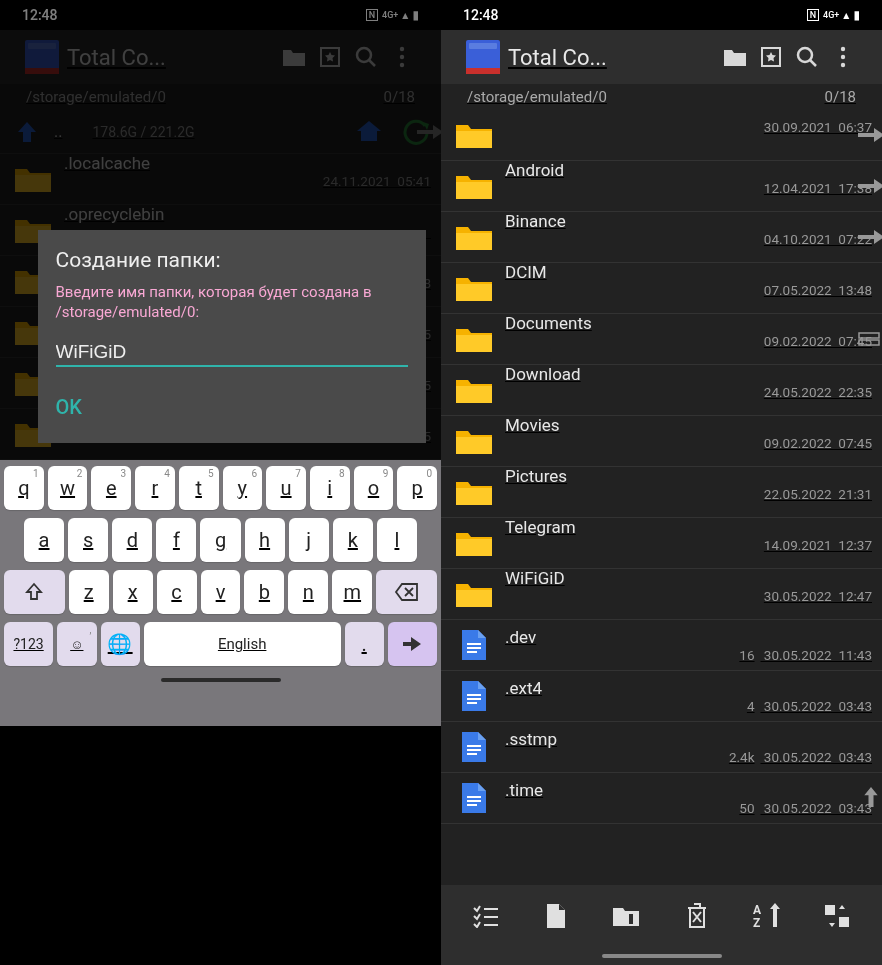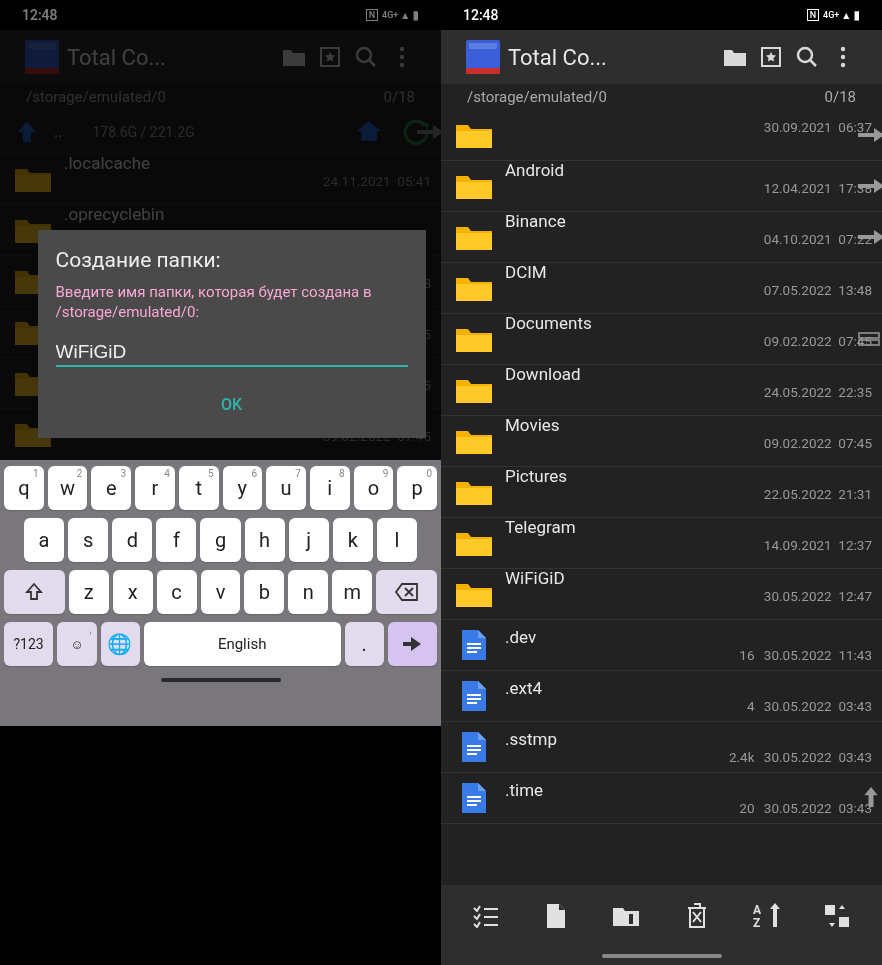--- a/index.html
+++ b/index.html
@@ -1,17 +1,17 @@
 <!DOCTYPE html>
 <html><head>
 <meta charset="utf-8">
 <style>
   * { box-sizing: border-box; margin: 0; padding: 0; }
   body { font-family: Roboto, Arial, sans-serif; background: #fff; width: 882px; height: 965px; display: flex; overflow: hidden; }
-  .phone { position: relative; background: #000; display: flex; flex-direction: column; }
+  .phone { position: relative; background: #000; display: flex; flex-direction: column; text-decoration: underline; }
   .phone.left { width: 441px; }
   .phone.right { width: 441px; }
   .status-bar { height: 30px; display: flex; justify-content: space-between; align-items: center; padding: 0 22px; color: #fff; font-size: 14px; font-weight: 500; }
   .status-icons { display: flex; gap: 4px; align-items: center; font-size: 12px; }
   .app-header { height: 54px; display: flex; align-items: center; padding: 0 25px; background: #2e2e2e; gap: 8px; }
   .app-icon { width: 34px; height: 34px; background: #3a5fd8; border-radius: 2px; position: relative; }
   .app-icon::before { content: ""; position: absolute; bottom: 0; left: 0; right: 0; height: 6px; background: #c9302c; }
   .app-icon::after { content: ""; position: absolute; top: 3px; left: 3px; right: 3px; height: 6px; background: #5a7de0; border-radius: 1px; }
   .app-title { color: #e8e8e8; font-size: 22px; flex: 1; }
   .header-icon { width: 28px; height: 28px; color: #e0e0e0; display: flex; align-items: center; justify-content: center; font-size: 20px; cursor: pointer; }
@@ -35,21 +35,21 @@
   .side-box { position: absolute; right: 2px; width: 22px; height: 14px; }
   .bottom-toolbar { height: 62px; background: #2e2e2e; display: flex; align-items: center; justify-content: space-around; padding: 0 10px; }
   .tb-icon { color: #e0e0e0; width: 30px; height: 30px; display: flex; align-items: center; justify-content: center; }
   .dimmed { filter: brightness(0.55); }
   .overlay { position: absolute; inset: 0; background: rgba(0,0,0,0.5); display: flex; align-items: flex-start; justify-content: center; padding-top: 230px; padding-left: 22px; }
   .dialog { width: 388px; background: #4a4a4a; padding: 18px; }
   .dialog-title { color: #eee; font-size: 21px; margin-bottom: 10px; }
   .dialog-text { color: #f9a8d4; font-size: 15px; line-height: 1.35; margin-bottom: 18px; }
   .dialog-input-wrap { border-bottom: 2px solid #2fb4ab; padding-bottom: 2px; margin-bottom: 22px; }
   .dialog-input { background: transparent; border: none; color: #eee; font-size: 19px; width: 100%; outline: none; }
-  .dialog-ok { text-align: center; color: #2fb4ab; font-size: 16px; font-weight: 500; padding: 6px 0; cursor: pointer; }
+  .dialog-ok { text-align: left; color: #2fb4ab; font-size: 20px; font-weight: 500; padding: 6px 0; cursor: pointer; }
   .keyboard { background: #f3eef7; height: 266px; display: flex; flex-direction: column; padding: 6px 4px 2px; }
   .kb-row { display: flex; justify-content: center; gap: 4px; margin-bottom: 8px; }
   .key { background: #fff; border-radius: 6px; height: 44px; display: flex; align-items: center; justify-content: center; font-size: 20px; color: #222; flex: 1; position: relative; box-shadow: 0 1px 1px rgba(0,0,0,0.15); cursor: pointer; }
   .key .sup { position: absolute; top: 2px; right: 5px; font-size: 10px; color: #888; }
   .key.special { background: #e2dbed; }
   .key.space { flex: 4; font-size: 15px; }
   .key.wide { flex: 1.4; }
   .key.enter { background: #d6c4f0; }
   .navbar { height: 12px; display: flex; justify-content: center; align-items: center; }
   .navbar-pill { width: 120px; height: 4px; background: #555; border-radius: 2px; }
@@ -508,21 +508,21 @@
             <svg class="file-svg" viewBox="0 0 28 34">
               <path fill="#3a7ae8" d="M2 2h16l8 8v22H2z"></path>
               <path fill="#6aa0f0" d="M18 2v8h8"></path>
               <rect x="7" y="15" width="14" height="2" fill="#fff"></rect>
               <rect x="7" y="19" width="14" height="2" fill="#fff"></rect>
               <rect x="7" y="23" width="10" height="2" fill="#fff"></rect>
             </svg>
           </div>
           <div class="file-info">
             <div class="file-name">.time</div>
-            <div class="file-meta"><span class="sz">20</span> 30.05.2022&nbsp;&nbsp;03:43</div>
+            <div class="file-meta"><span class="sz">50</span> 30.05.2022&nbsp;&nbsp;03:43</div>
           </div>
           <svg class="side-arrow" width="20" height="24" viewBox="0 0 20 24" style="top:14px;">
             <path fill="#999" d="M7 24V10H2l8-10 8 10h-5v14z"></path>
           </svg>
         </div>
       </div>
   </div>
   <div class="bottom-toolbar">
     <div class="tb-icon">
         <svg width="28" height="24" viewBox="0 0 28 24">

